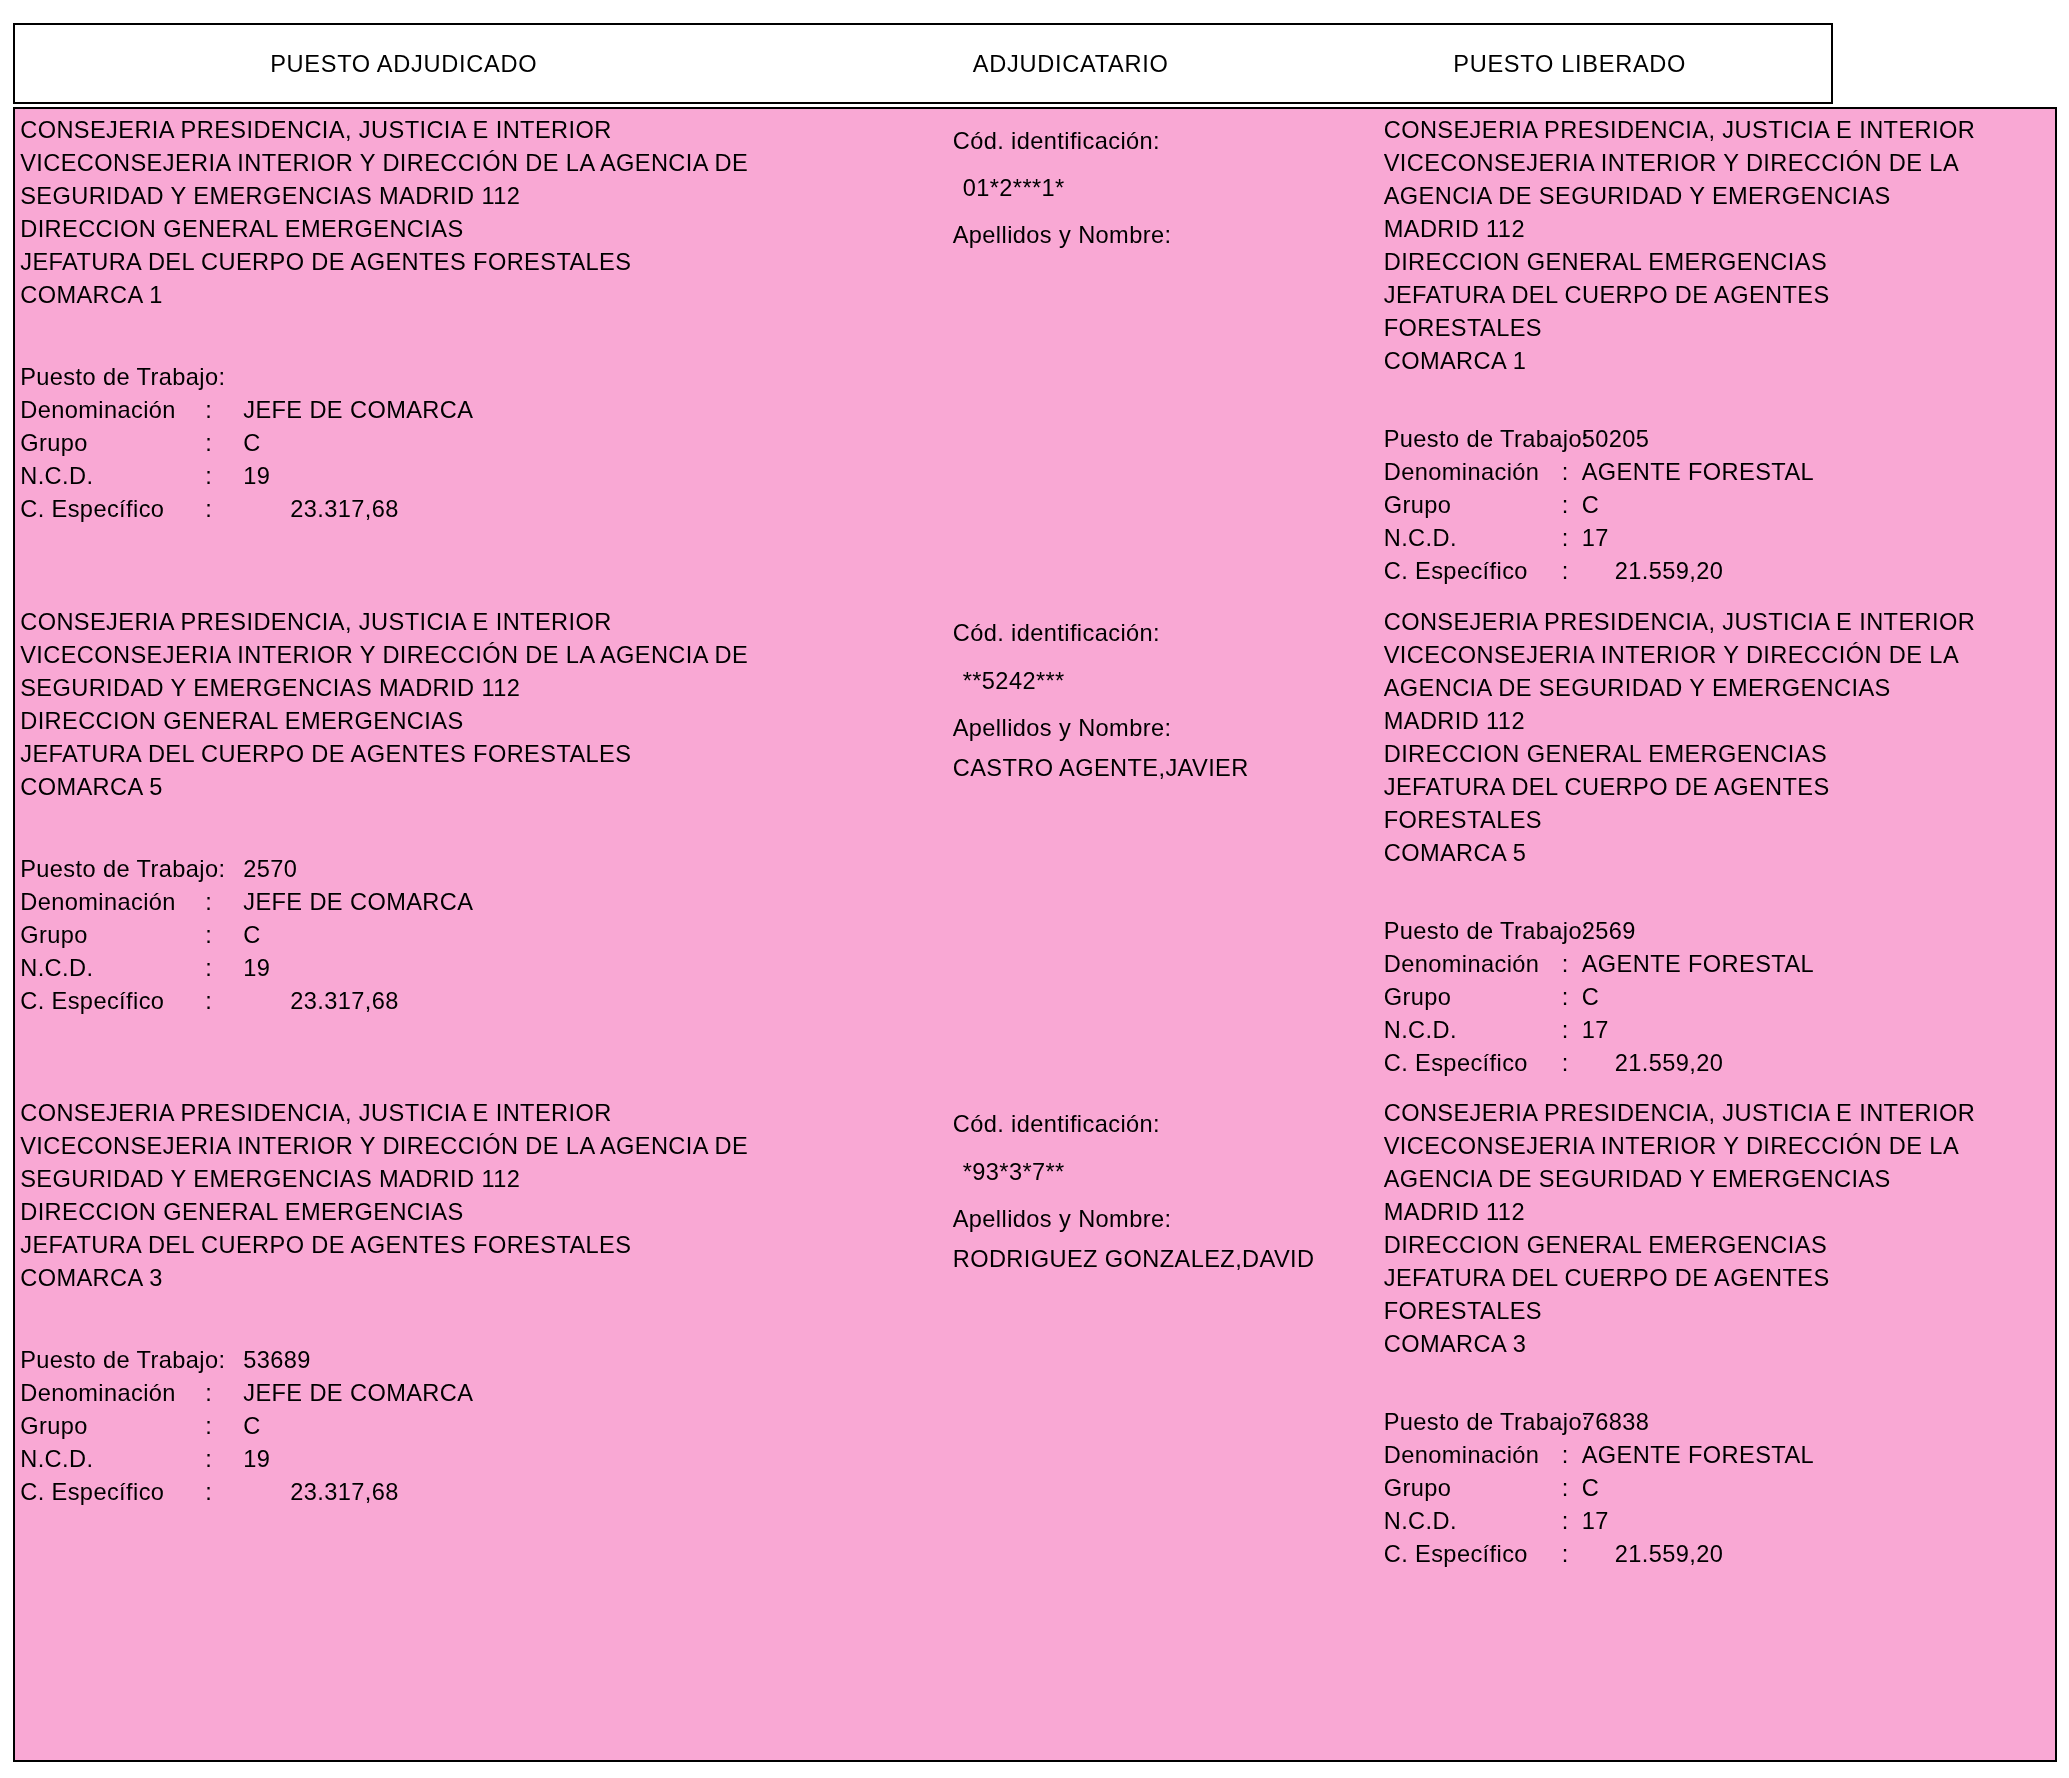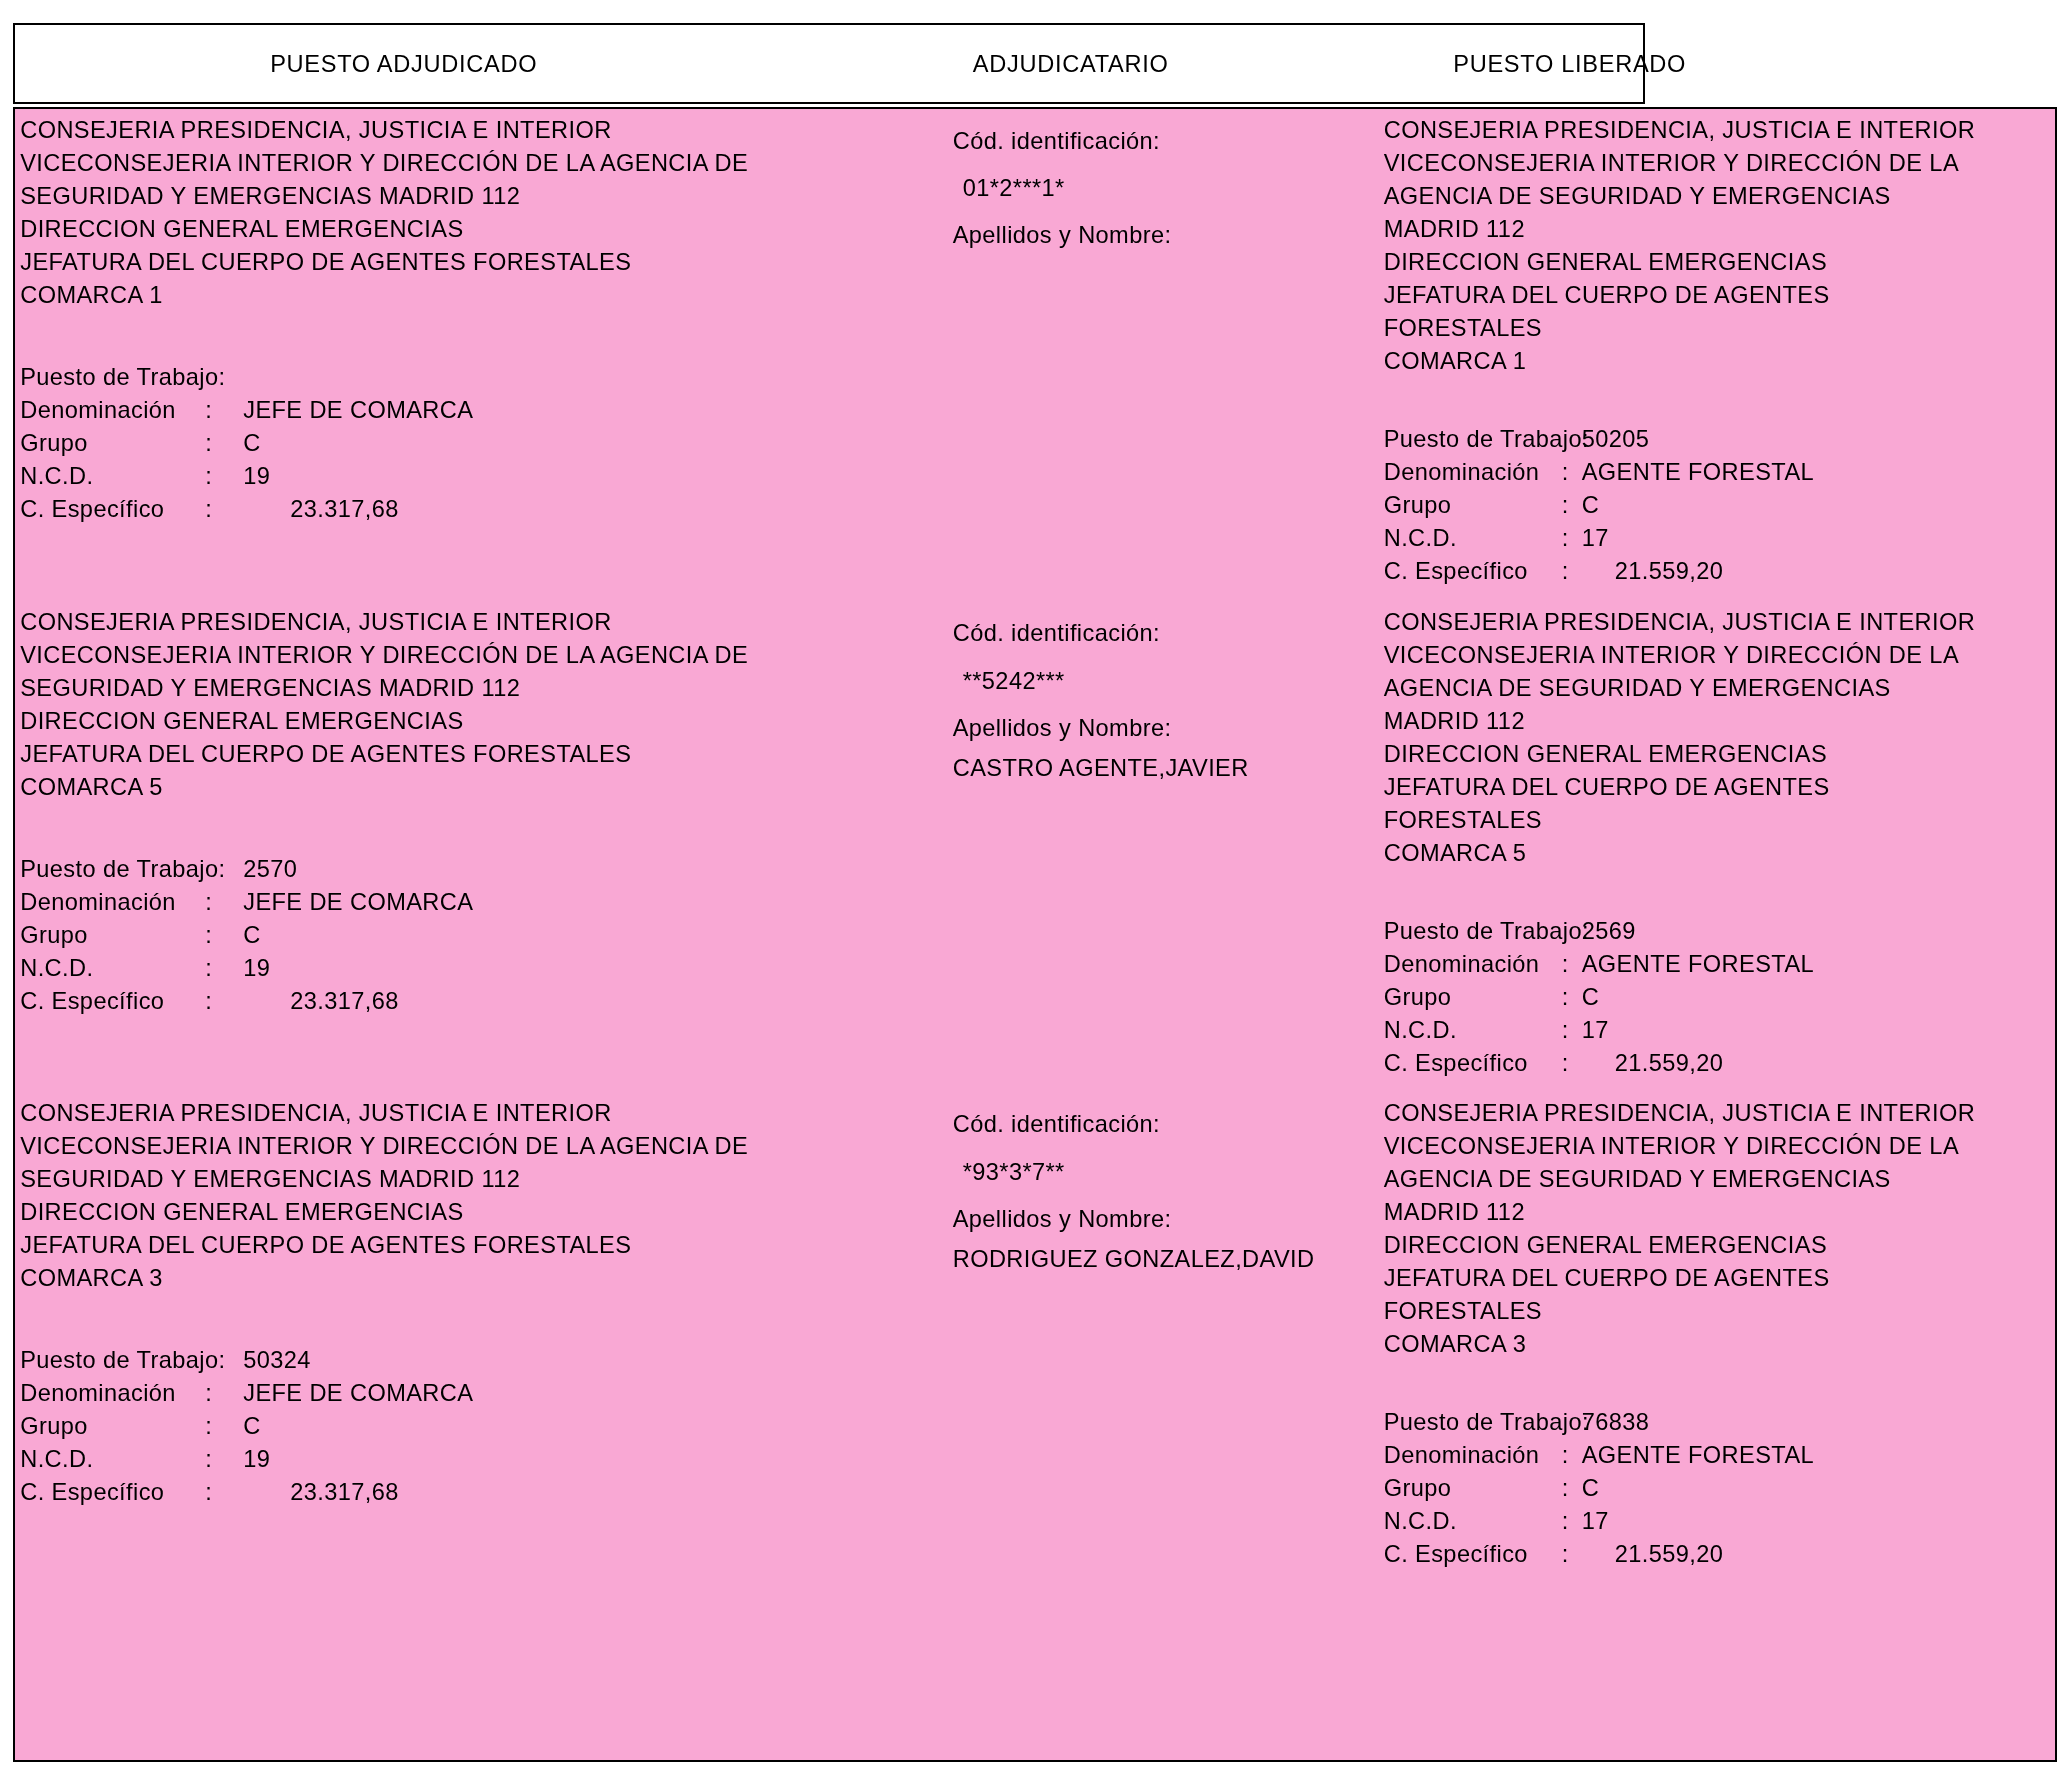--- a/index.html
+++ b/index.html
@@ -3,21 +3,21 @@
 <meta charset="utf-8">
 <style>
   * { margin:0; padding:0; box-sizing:border-box; }
   html,body { background:#ffffff; }
   body {
     width:2069px; height:1778px; position:relative;
     font-family:"Liberation Sans","DejaVu Sans",sans-serif;
     color:#000; font-size:23.6px; line-height:33px; letter-spacing:0.4px;
   }
   .header-box {
-    position:absolute; left:12.7px; top:23px; width:1632px; height:81px;
+    position:absolute; left:12.7px; top:23px; width:1820px; height:81px;
     border:2.7px solid #000; background:#fff;
   }
   .header-label {
     position:absolute; top:50%; transform:translate(-50%,-50%);
     white-space:nowrap; letter-spacing:0.7px;
   }
   .hl1 { left:389px; }
   .hl2 { left:1056px; }
   .hl3 { left:1555px; }
   .content-box {
@@ -234,21 +234,21 @@
         <div class="org-line">VICECONSEJERIA INTERIOR Y DIRECCIÓN DE LA AGENCIA DE</div>
         <div class="org-line">SEGURIDAD Y EMERGENCIAS MADRID 112</div>
         <div class="org-line">DIRECCION GENERAL EMERGENCIAS</div>
         <div class="org-line">JEFATURA DEL CUERPO DE AGENTES FORESTALES</div>
         <div class="org-line">COMARCA 3</div>
       </div>
       <div class="fields">
         <div class="frow">
           <span class="flabel">Puesto de Trabajo:</span>
           <span class="fcolon"></span>
-          <span class="fvalue">50324</span>
+          <span class="fvalue">53689</span>
         </div>
         <div class="frow">
           <span class="flabel">Denominación</span>
           <span class="fcolon">:</span>
           <span class="fvalue">JEFE DE COMARCA</span>
         </div>
         <div class="frow">
           <span class="flabel">Grupo</span>
           <span class="fcolon">:</span>
           <span class="fvalue">C</span>

